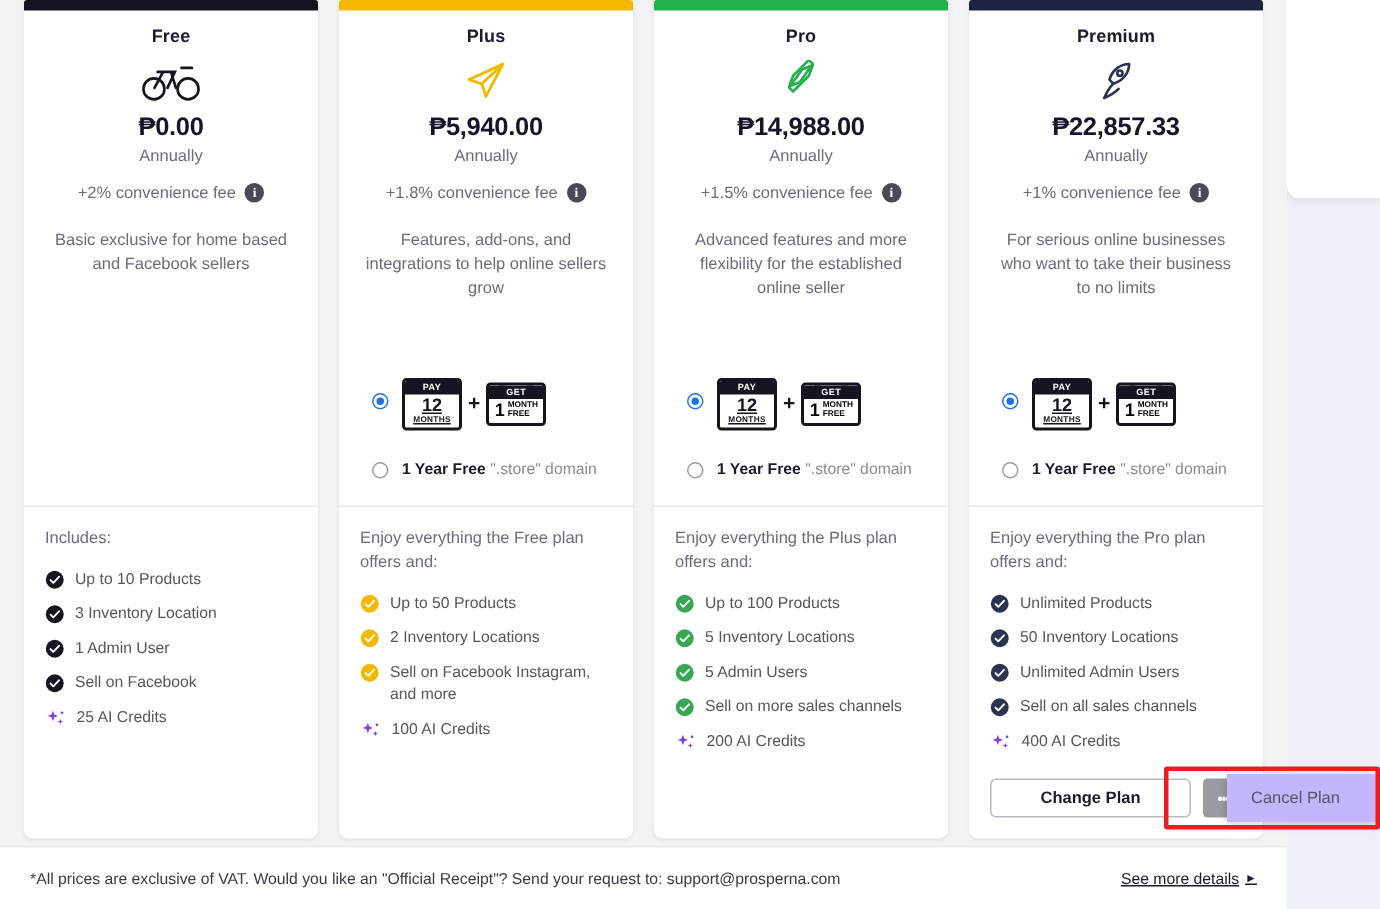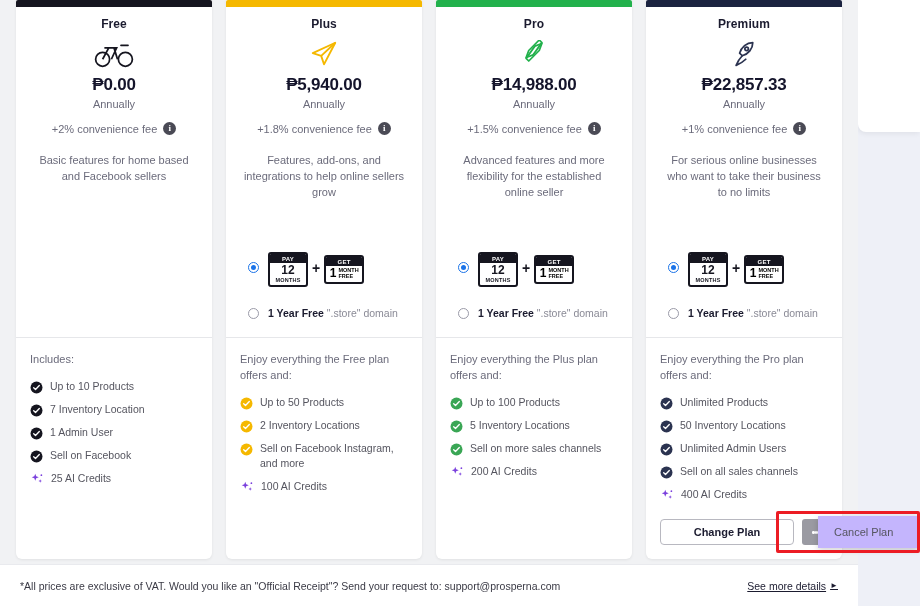--- a/index.html
+++ b/index.html
@@ -131,20 +131,21 @@
     display: flex; justify-content: space-around;
   }
   .cal-pegs i { display: block; width: 4px; height: 5px; background: #15151f; border-radius: 1px; }
   .cal-hd {
     background: #15151f; color: #fff; font-size: 6px; font-weight: bold;
     text-align: center; padding: 1.5px 0 1.5px; letter-spacing: .3px;
   }
   .cal-bd {
     text-align: center; padding: 1px 1px 2px;
     color: #15151f;
+    text-decoration: underline;
   }
   .cal-big { font-size: 12px; font-weight: bold; line-height: 1.05; }
   .cal-sm { font-size: 5.5px; font-weight: bold; letter-spacing: .2px; }
   .cal-inline { display: flex; align-items: center; justify-content: center; gap: 2px; padding: 1px 2px 2px; }
   .cal-inline .cal-big { font-size: 12px; }
   .cal-stack { text-align: left; line-height: 1.05; }
   .cal-stack span { display: block; font-size: 5.5px; font-weight: bold; }
   .plus-sign { font-size: 14px; font-weight: bold; color: #15151f; }
   .promo-row.second { margin-top: 20px; align-items: center; }
   .domain-text { font-size: 10.5px; color: #8a8a96; }
@@ -264,38 +265,38 @@
                 </g>
                 <path d="M32 6h8" stroke="#15151f" stroke-width="2" stroke-linecap="round"></path>
               </svg>
             </div>
             <div class="price">₱0.00</div>
             <div class="period">Annually</div>
             <div class="fee-row">
               <span class="fee-text">+2% convenience fee</span>
               <span class="info-dot">i</span>
             </div>
-            <div class="tagline">Basic features for home based and Facebook sellers</div>
+            <div class="tagline">Basic exclusive for home based and Facebook sellers</div>
           </div>
           <div class="divider"></div>
           <div class="card-body">
             <div class="includes-label">Includes:</div>
             <div class="feat">
               <span class="chk"><svg viewBox="0 0 24 24" width="13" height="13">
                   <circle cx="12" cy="12" r="11" fill="#15151f"></circle>
                   <path d="M6.8 12.4l3.4 3.4 7-7.4" fill="none" stroke="#ffffff" stroke-width="2.4" stroke-linecap="round" stroke-linejoin="round"></path>
                 </svg></span>
               <span class="feat-txt">Up to 10 Products</span>
             </div>
             <div class="feat">
               <span class="chk"><svg viewBox="0 0 24 24" width="13" height="13">
                   <circle cx="12" cy="12" r="11" fill="#15151f"></circle>
                   <path d="M6.8 12.4l3.4 3.4 7-7.4" fill="none" stroke="#ffffff" stroke-width="2.4" stroke-linecap="round" stroke-linejoin="round"></path>
                 </svg></span>
-              <span class="feat-txt">7 Inventory Location</span>
+              <span class="feat-txt">3 Inventory Location</span>
             </div>
             <div class="feat">
               <span class="chk"><svg viewBox="0 0 24 24" width="13" height="13">
                   <circle cx="12" cy="12" r="11" fill="#15151f"></circle>
                   <path d="M6.8 12.4l3.4 3.4 7-7.4" fill="none" stroke="#ffffff" stroke-width="2.4" stroke-linecap="round" stroke-linejoin="round"></path>
                 </svg></span>
               <span class="feat-txt">1 Admin User</span>
             </div>
             <div class="feat">
               <span class="chk"><svg viewBox="0 0 24 24" width="13" height="13">
@@ -471,20 +472,27 @@
                   <path d="M6.8 12.4l3.4 3.4 7-7.4" fill="none" stroke="#ffffff" stroke-width="2.4" stroke-linecap="round" stroke-linejoin="round"></path>
                 </svg></span>
               <span class="feat-txt">Up to 100 Products</span>
             </div>
             <div class="feat">
               <span class="chk"><svg viewBox="0 0 24 24" width="13" height="13">
                   <circle cx="12" cy="12" r="11" fill="#3aa655"></circle>
                   <path d="M6.8 12.4l3.4 3.4 7-7.4" fill="none" stroke="#ffffff" stroke-width="2.4" stroke-linecap="round" stroke-linejoin="round"></path>
                 </svg></span>
               <span class="feat-txt">5 Inventory Locations</span>
+            </div>
+            <div class="feat">
+              <span class="chk"><svg viewBox="0 0 24 24" width="13" height="13">
+                  <circle cx="12" cy="12" r="11" fill="#3aa655"></circle>
+                  <path d="M6.8 12.4l3.4 3.4 7-7.4" fill="none" stroke="#ffffff" stroke-width="2.4" stroke-linecap="round" stroke-linejoin="round"></path>
+                </svg></span>
+              <span class="feat-txt">5 Admin Users</span>
             </div>
             <div class="feat">
               <span class="chk"><svg viewBox="0 0 24 24" width="13" height="13">
                   <circle cx="12" cy="12" r="11" fill="#3aa655"></circle>
                   <path d="M6.8 12.4l3.4 3.4 7-7.4" fill="none" stroke="#ffffff" stroke-width="2.4" stroke-linecap="round" stroke-linejoin="round"></path>
                 </svg></span>
               <span class="feat-txt">Sell on more sales channels</span>
             </div>
             <div class="feat">
               <span class="spark"><svg viewBox="0 0 24 24" width="14" height="14">

